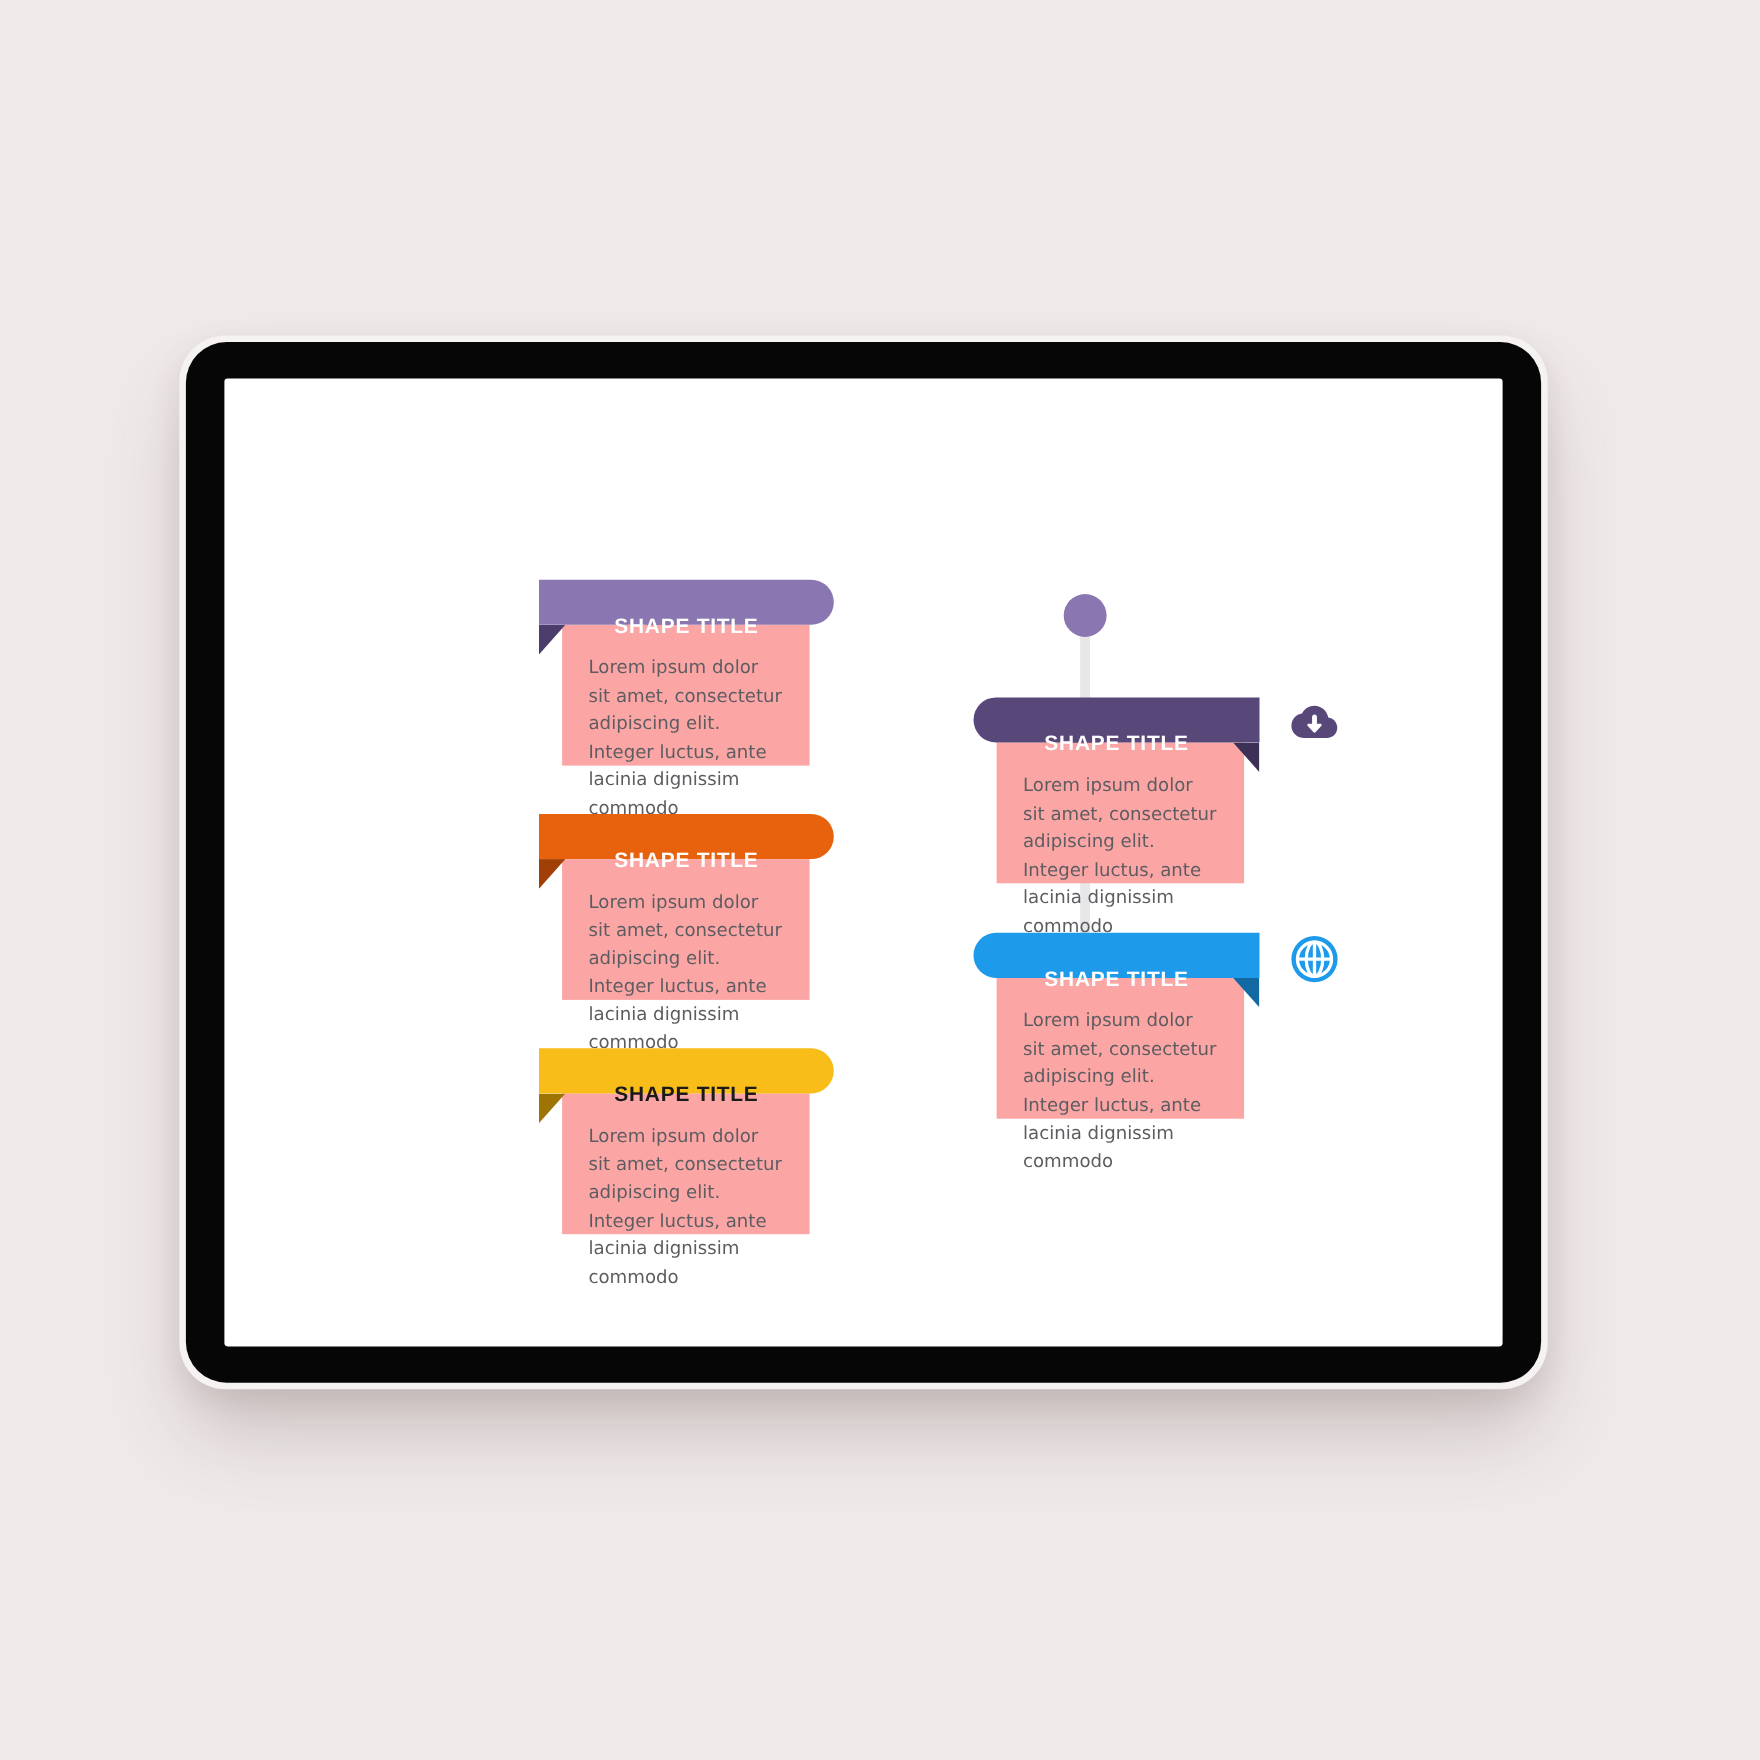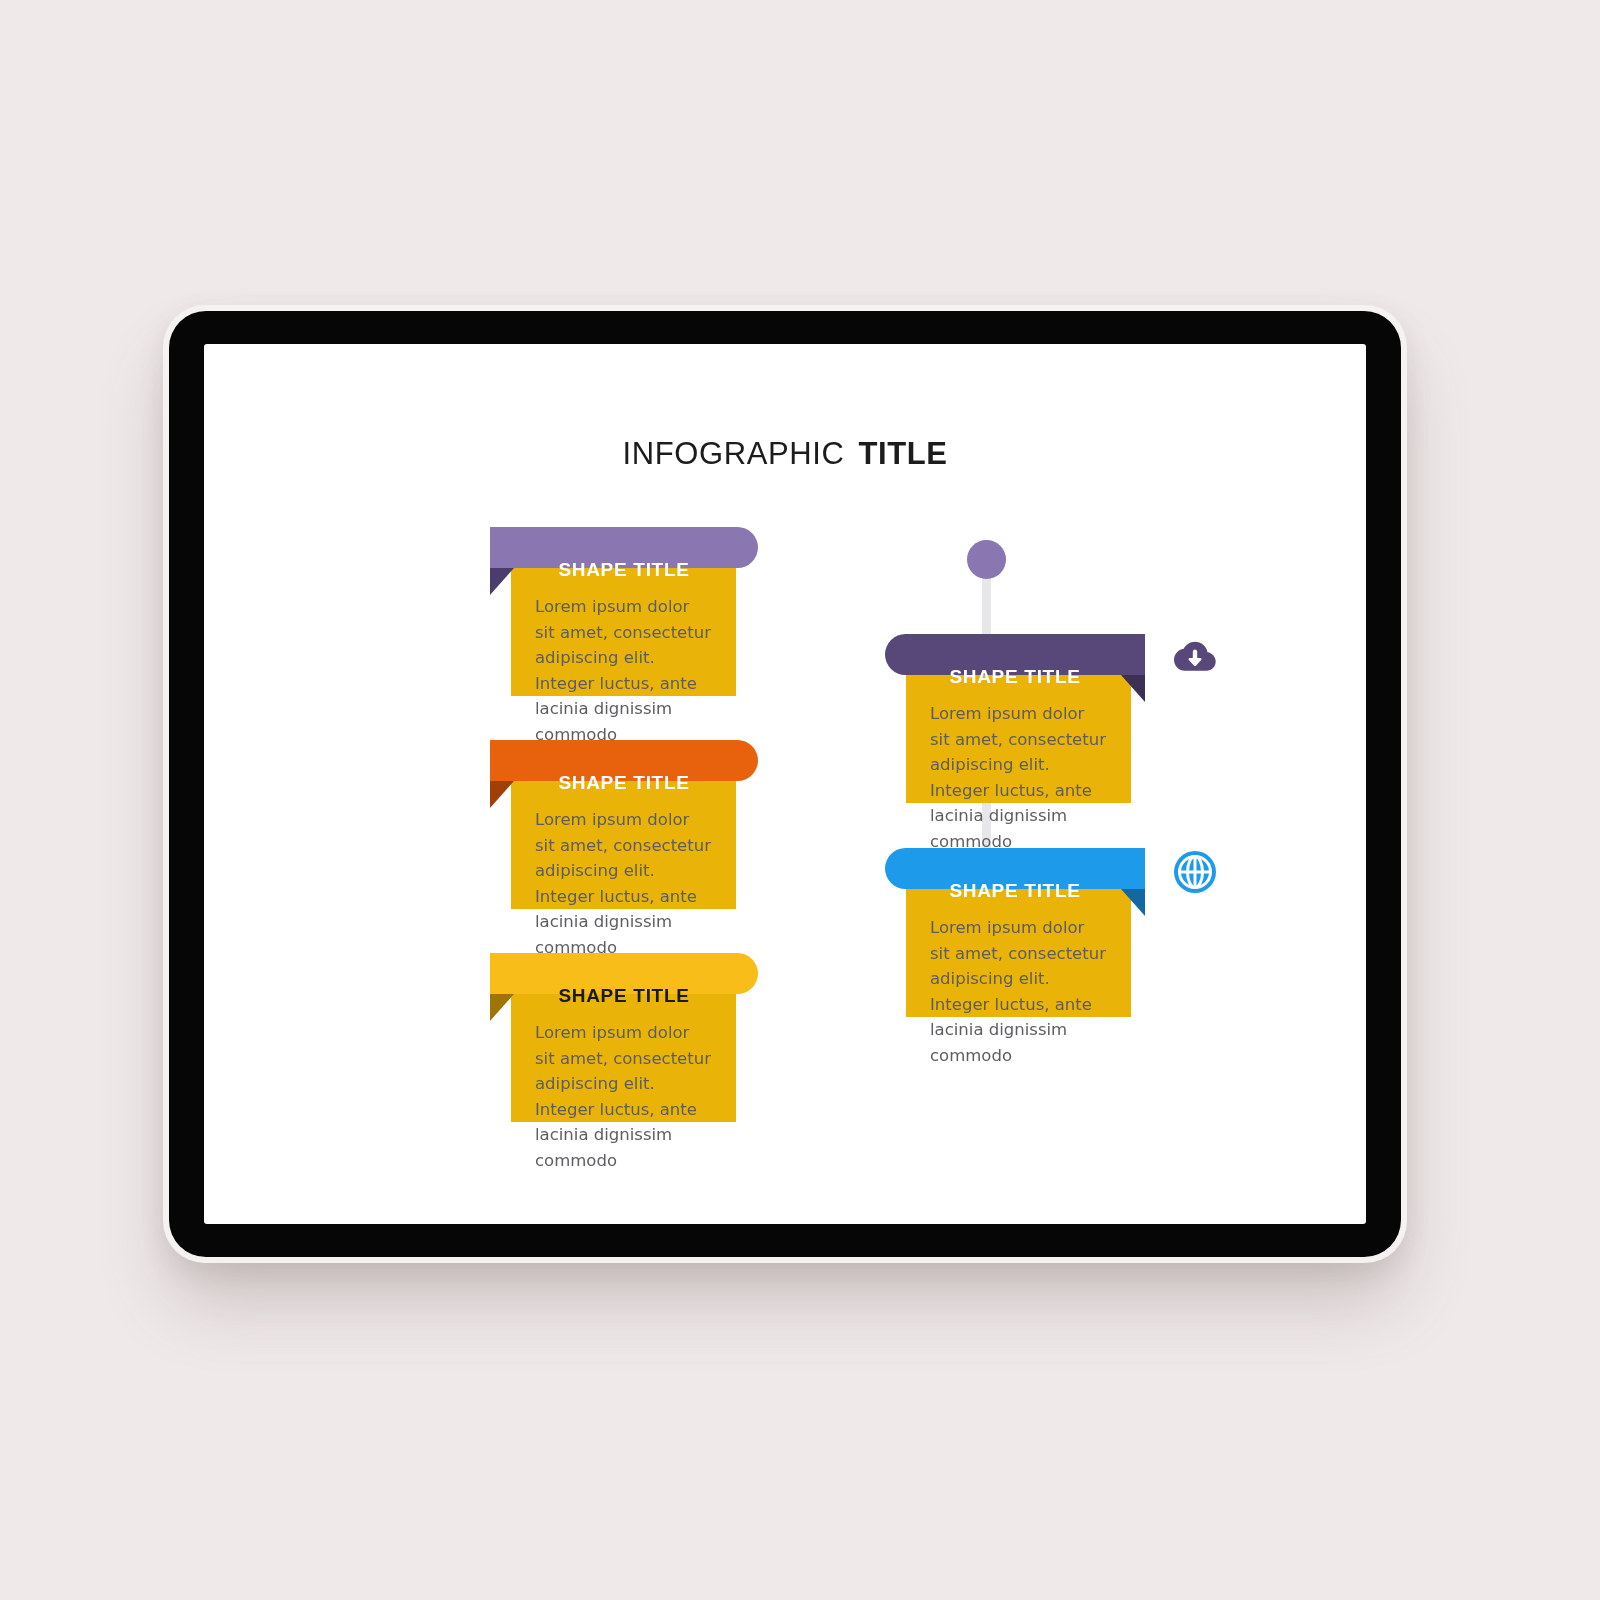--- a/index.html
+++ b/index.html
@@ -113,21 +113,21 @@
   .banner-fold {
     position: absolute;
     top: 41px;
     width: 24px;
     height: 27px;
     z-index: 1;
   }
 
   .card-body {
     position: absolute;
-    background: #eab308;
+    background: #fca5a5;
     z-index: 2;
     padding: 26px 24px 22px 24px;
   }
 
   .card-body p {
     font-size: 16.5px;
     line-height: 1.55;
     color: #5d5d61;
     font-family: "DejaVu Sans", sans-serif;
   }
@@ -152,23 +152,20 @@
   .row-icon svg { display: block; }
 </style>
 </head>
 <body>
 
 <div id="tablet-device">
   <div id="tablet-bezel">
     <div id="tablet-screen">
       <div id="slide-canvas">
 
-        <div id="slide-title">
-          <span class="t-light">INFOGRAPHIC</span><span class="t-bold">TITLE</span>
-        </div>
 
         <div id="timeline-line"></div>
 
         <div class="timeline-dot" style="left:763px; top:196px; background:#8a76b0;"></div>
         <div class="timeline-dot" style="left:763px; top:303px; background:#584879;"></div>
         <div class="timeline-dot" style="left:763px; top:410px; background:#e8620d;"></div>
         <div class="timeline-dot" style="left:763px; top:517px; background:#1d9bea;"></div>
         <div class="timeline-dot" style="left:763px; top:624px; background:#f8bd18;"></div>
 
         <div class="row-icon" style="left:376px; top:195px;">

